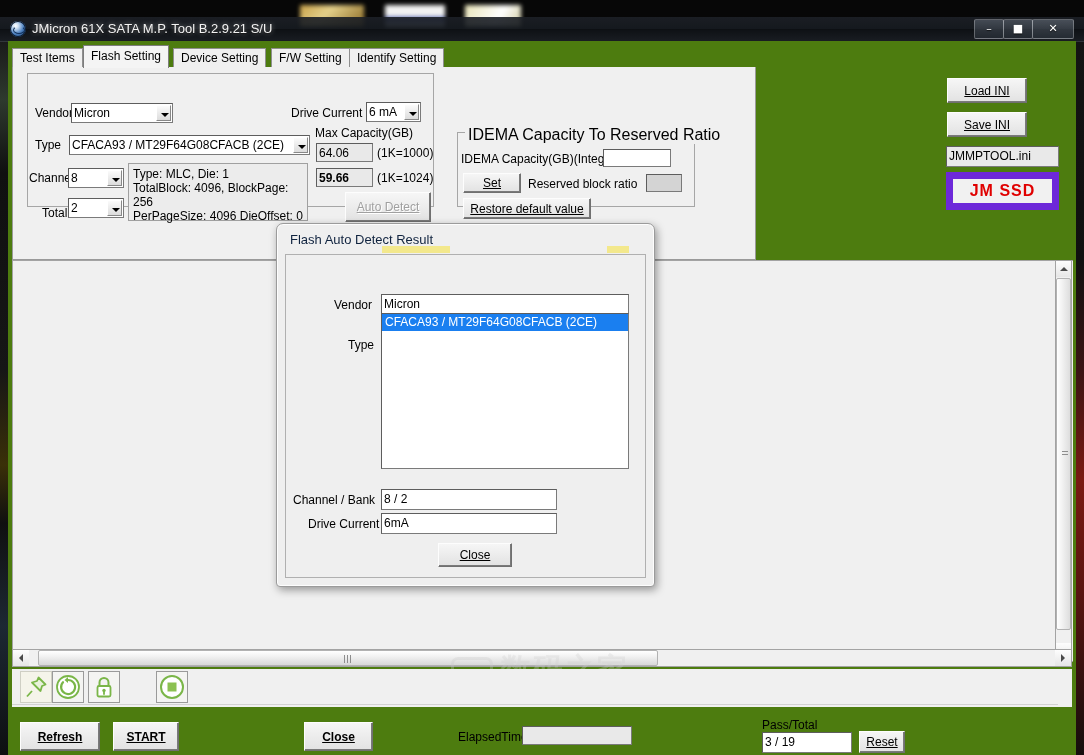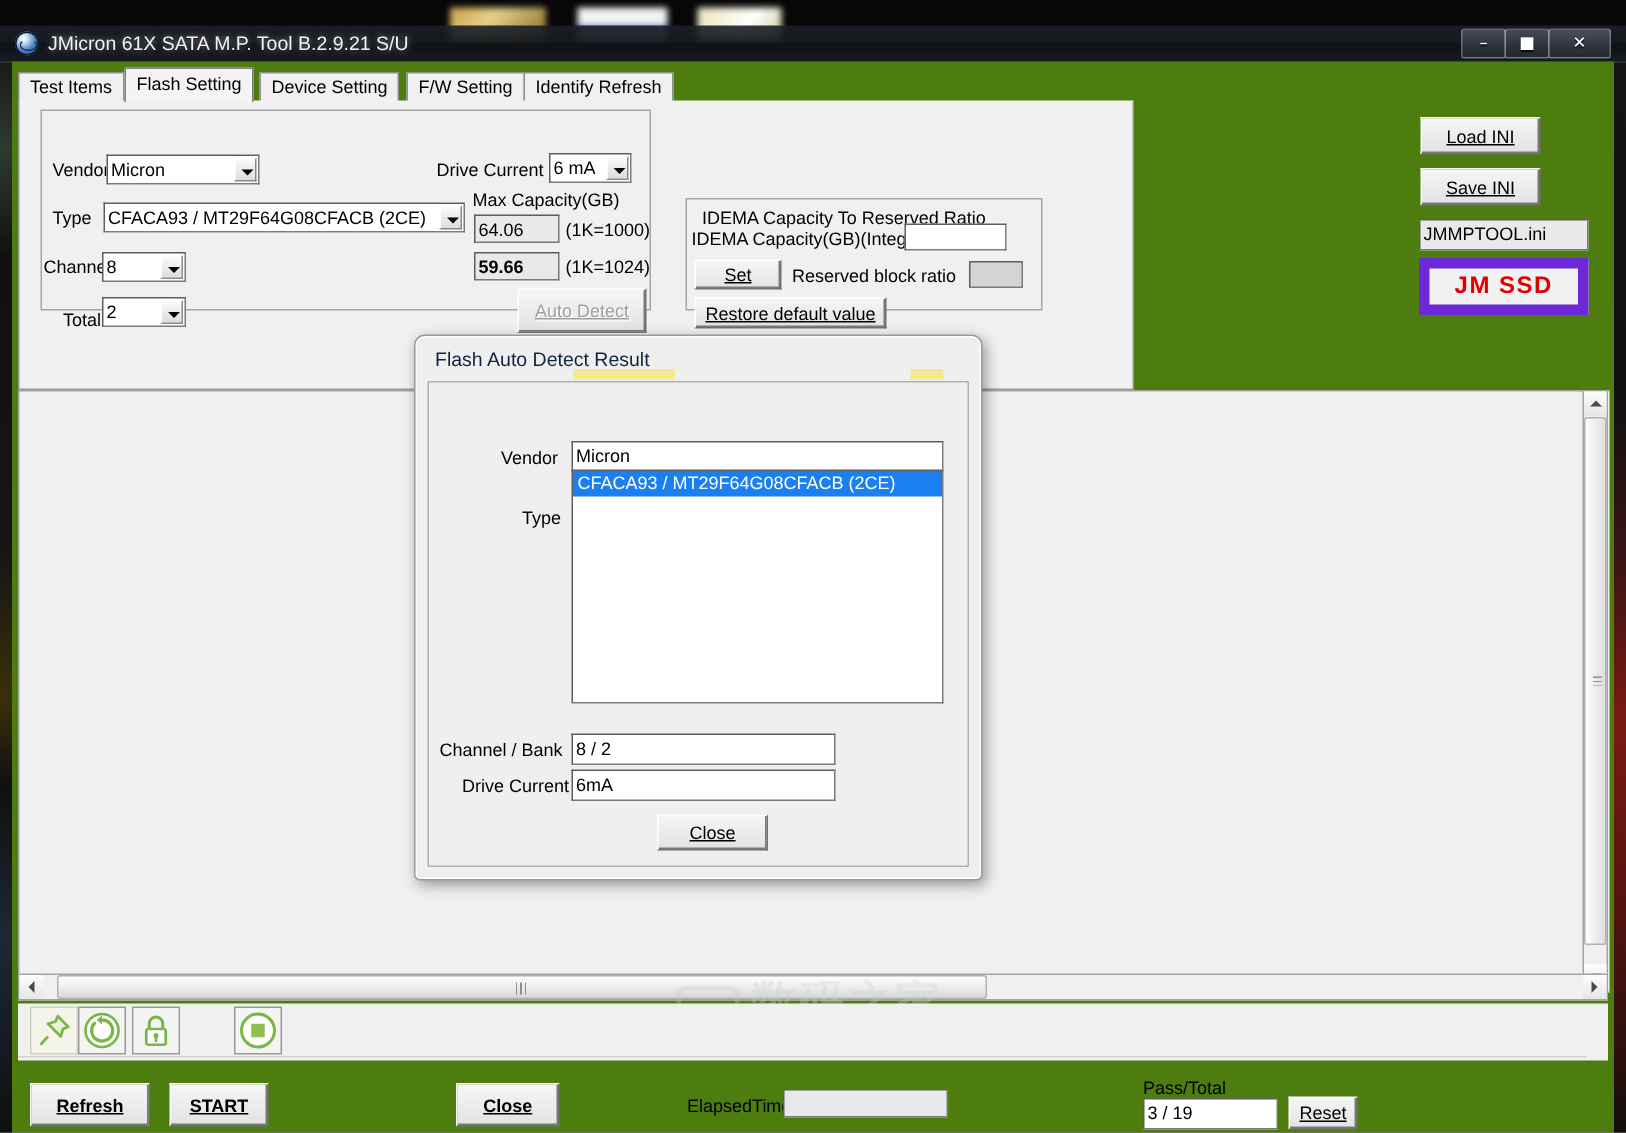--- a/index.html
+++ b/index.html
@@ -52,21 +52,21 @@
   .tab{position:absolute;top:3px;height:19px;line-height:19px;padding:0 7px;
     background:#f0f0f0;border:1px solid #8f8f8f;border-bottom:none;
     font-size:12px;color:#000;white-space:nowrap;cursor:default;}
   .tab.active{top:0;height:22px;line-height:21px;background:#f4f4f4;
     border-color:#7d7d7d;z-index:5;font-weight:normal;}
   
   #tabpage{position:absolute;left:4px;top:26px;width:742px;height:192px;
     background:#f0f0f0;border:1px solid #9a9a9a;border-top:none;}
   .gbox{position:absolute;border:1px solid #a6a6a6;background:transparent;}
   .gbox>.gtitle{position:absolute;top:-7px;left:7px;background:#f0f0f0;padding:0 3px;
-    font-size:12px;color:#000;white-space:nowrap;margin-top:12px;}
+    font-size:16px;color:#000;white-space:nowrap;}
   .lbl{position:absolute;font-size:12px;color:#000;white-space:nowrap;}
   .fld{position:absolute;background:#fff;border:1px solid #7a7a7a;
     border-top-color:#5d5d5d;border-left-color:#5d5d5d;
     box-sizing:border-box;font-size:12px;color:#000;line-height:18px;padding:0 2px;
     white-space:nowrap;overflow:hidden;}
   .fld.ro{background:#e9e9e9;color:#000;}
   .fld.gray{background:#d4d4d4;}
   .combo{position:absolute;background:#fff;border:1px solid #7a7a7a;
     border-top-color:#5d5d5d;border-left-color:#5d5d5d;box-sizing:border-box;
     font-size:12px;line-height:18px;padding:0 2px;white-space:nowrap;overflow:hidden;cursor:default;}
@@ -177,21 +177,21 @@
     </div>
   </div>
 
   <div id="client">
 
     <div id="tabstrip">
       <div class="tab" style="left:0;">Test Items</div>
       <div class="tab active" style="left:71px;">Flash Setting</div>
       <div class="tab" style="left:161px;">Device Setting</div>
       <div class="tab" style="left:259px;">F/W Setting</div>
-      <div class="tab" style="left:337px;">Identify Refresh</div>
+      <div class="tab" style="left:337px;">Identify Setting</div>
     </div>
 
     <div id="tabpage">
 
       <div class="gbox" style="left:14px;top:6px;width:405px;height:132px;"></div>
 
       <span class="lbl" style="left:22px;top:39px;">Vendor</span>
       <div class="combo" style="left:58px;top:36px;width:102px;height:20px;">
         <span>Micron</span>
         <i class="arrow"></i>
@@ -208,20 +208,25 @@
         <span>8</span>
         <i class="arrow"></i>
       </div>
 
       <span class="lbl" style="left:29px;top:139px;">Total</span>
       <div class="combo" style="left:55px;top:131px;width:56px;height:20px;">
         <span>2</span>
         <i class="arrow"></i>
       </div>
 
+      <div class="infobox" style="left:115px;top:96px;width:180px;height:58px;">
+        <div>Type: MLC, Die: 1</div>
+        <div>TotalBlock: 4096, BlockPage: 256</div>
+        <div>PerPageSize: 4096 DieOffset: 0</div>
+      </div>
 
       <span class="lbl" style="left:278px;top:39px;">Drive Current</span>
       <div class="combo" style="left:353px;top:35px;width:55px;height:20px;">
         <span>6 mA</span>
         <i class="arrow"></i>
       </div>
 
       <span class="lbl" style="left:302px;top:59px;">Max Capacity(GB)</span>
       <div class="fld ro" style="left:303px;top:76px;width:57px;height:19px;">64.06</div>
       <span class="lbl" style="left:364px;top:79px;">(1K=1000)</span>

